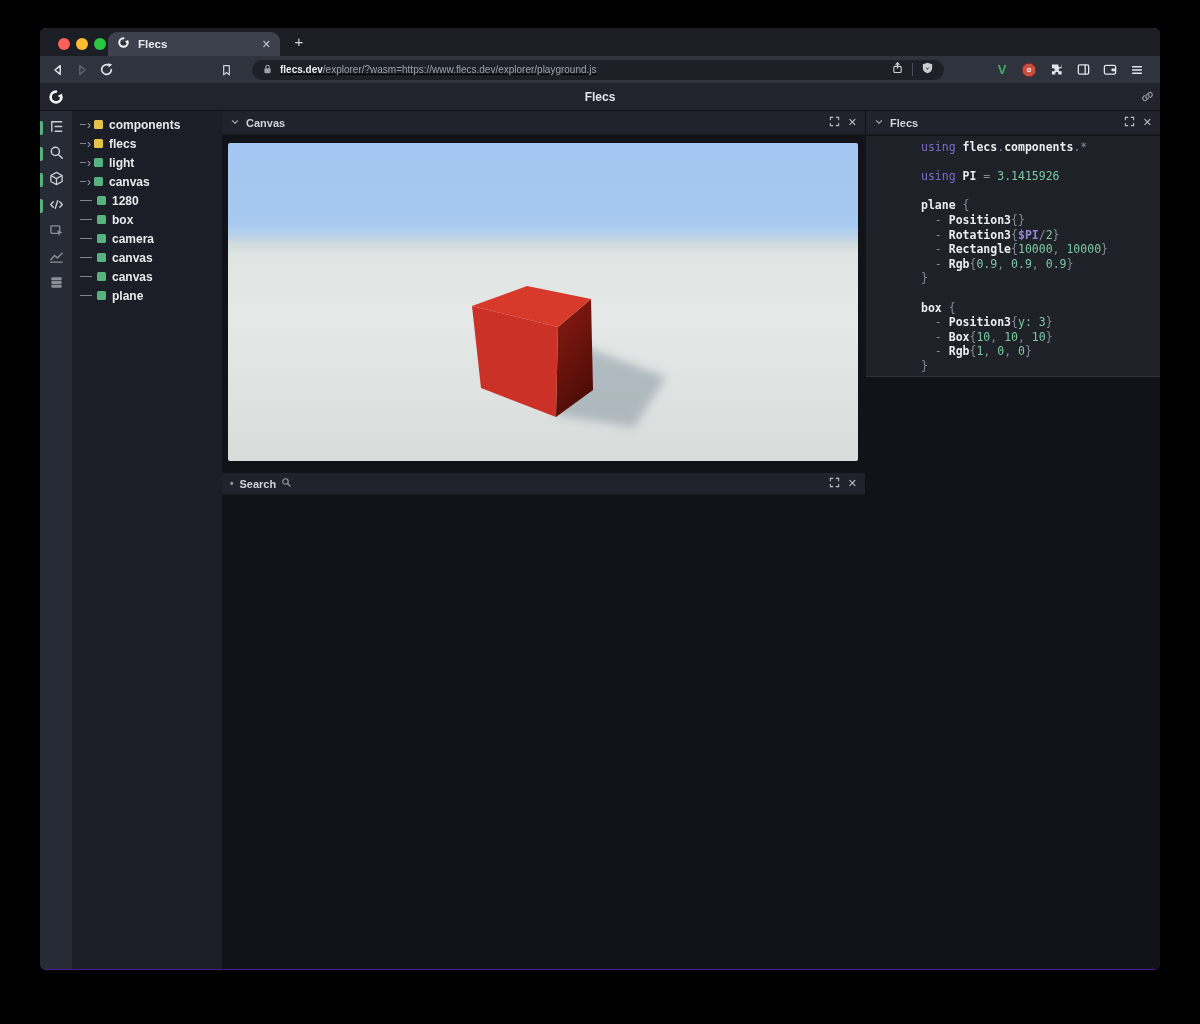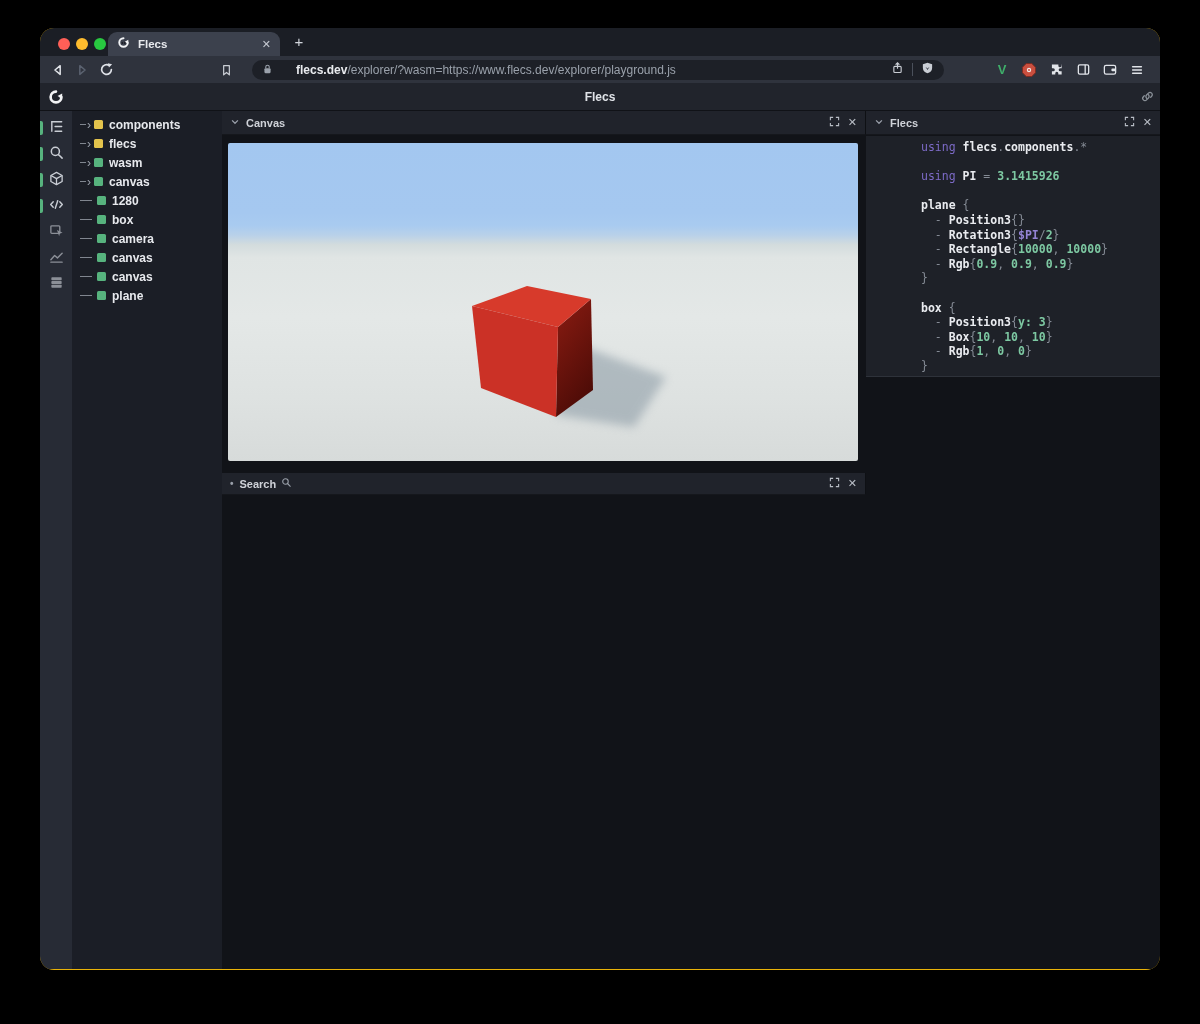--- a/index.html
+++ b/index.html
@@ -1,38 +1,38 @@
 <!DOCTYPE html>
 <html><head>
 <meta charset="utf-8">
 <style>
   * { margin:0; padding:0; box-sizing:border-box; }
   html,body { background:#000; }
   .screen { position:relative; width:1200px; height:1024px; background:#000; overflow:hidden;
             font-family:"Liberation Sans", sans-serif; }
   .window { position:absolute; left:40px; top:28px; width:1120px; height:942px;
-            border-radius:14px; overflow:hidden; background:#eab308; }
+            border-radius:6px; overflow:hidden; background:#4c1d95; }
 
   
   .tab-bar { position:relative; height:28px; background:#1b1e25; }
   .traffic-lights { position:absolute; left:18px; top:10px; display:flex; gap:6px; }
   .traffic { width:12px; height:12px; border-radius:50%; }
   .tab { position:absolute; left:68px; top:4px; width:172px; height:24px; background:#3c414d;
          border-radius:9px 9px 0 0; display:flex; align-items:center; padding:0 9px; }
   .tab-title { font-size:11.5px; font-weight:700; color:#e9ebef; margin-left:8px; }
   .tab-close { margin-left:auto; color:#c6cad2; font-size:11px; cursor:default; }
   .new-tab { position:absolute; left:250px; top:5px; width:18px; height:18px; color:#d2d6dd;
              font-size:15px; line-height:18px; text-align:center; }
 
   .toolbar { height:27px; background:#2f333d; display:flex; align-items:center; padding:0 14px 0 10px; }
   .nav-btn { width:16px; height:16px; display:flex; align-items:center; justify-content:center; margin-right:8px; }
   .bookmark-btn { width:16px; height:16px; margin-left:96px; display:flex; align-items:center; justify-content:center; }
   .address-bar { margin-left:18px; width:692px; height:20px; background:#1d2027; border-radius:10px;
                  display:flex; align-items:center; padding:0 10px; }
-  .url-text { flex:1; font-size:12px; white-space:nowrap; overflow:hidden; margin-left:23px; }
+  .url-text { flex:1; font-size:10px; white-space:nowrap; overflow:hidden; margin-left:7px;text-decoration:underline; }
   .url-host { color:#e9ebef; font-weight:700; }
   .url-path { color:#9aa1ab; }
   .addr-divider { width:1px; height:13px; background:#4a505b; margin:0 8px; }
   .extensions { margin-left:auto; display:flex; align-items:center; gap:9px; }
   .ext { width:18px; height:18px; display:flex; align-items:center; justify-content:center; }
   .v-ext-label { color:#3fae6a; font-weight:800; font-size:13px; }
 
   
   .app-header { position:relative; height:28px; background:#21242c; border-bottom:1px solid #101217;
                 display:flex; align-items:center; justify-content:center; }
@@ -72,21 +72,21 @@
               background:linear-gradient(180deg,#a3c7f0 0%,#a5c8f0 22%,#a9cbf0 26%,#b9d1e9 29%,
                          #d3dcdd 32%,#e0e5e4 36%,#e4e8e7 55%,#dee2e1 80%,#d7dbda 100%); }
 
   .editor-code { position:absolute; left:644px; top:25px; width:294px; height:241px;
                  background:#1e2128; border-bottom:1px solid #2e323a; padding:4px 0 0 10px;
                  font-family:"DejaVu Sans Mono", monospace; font-size:11.5px; line-height:14.6px; }
   .code-line { white-space:pre;margin-left:45px; }
   .tok-k { color:#7d6bc8; }
   .tok-i { color:#e9ebef; font-weight:bold; }
   .tok-p { color:#858b95; }
-  .tok-n { color:#7dc8a2; font-weight:bold; }
+  .tok-n { color:#7dc8a2; font-weight:normal; }
   .tok-v { color:#9484d4; font-weight:bold; }
 </style>
 </head>
 <body>
 
 <div class="screen">
   <div class="window">
 
     <div class="tab-bar">
       <div class="traffic-lights">
@@ -290,21 +290,21 @@
           <div class="tree-item">
             <span class="conn exp"></span>
             <span class="chev">›</span>
             <span class="swatch" style="background-color: rgb(227, 195, 76);"></span>
             <span>flecs</span>
           </div>
           <div class="tree-item">
             <span class="conn exp"></span>
             <span class="chev">›</span>
             <span class="swatch" style="background-color: rgb(87, 179, 126);"></span>
-            <span>wasm</span>
+            <span>light</span>
           </div>
           <div class="tree-item">
             <span class="conn exp"></span>
             <span class="chev">›</span>
             <span class="swatch" style="background-color: rgb(87, 179, 126);"></span>
             <span>canvas</span>
           </div>
           <div class="tree-item">
             <span class="conn leaf"></span>
             <span class="swatch" style="background-color: rgb(87, 179, 126);"></span>

